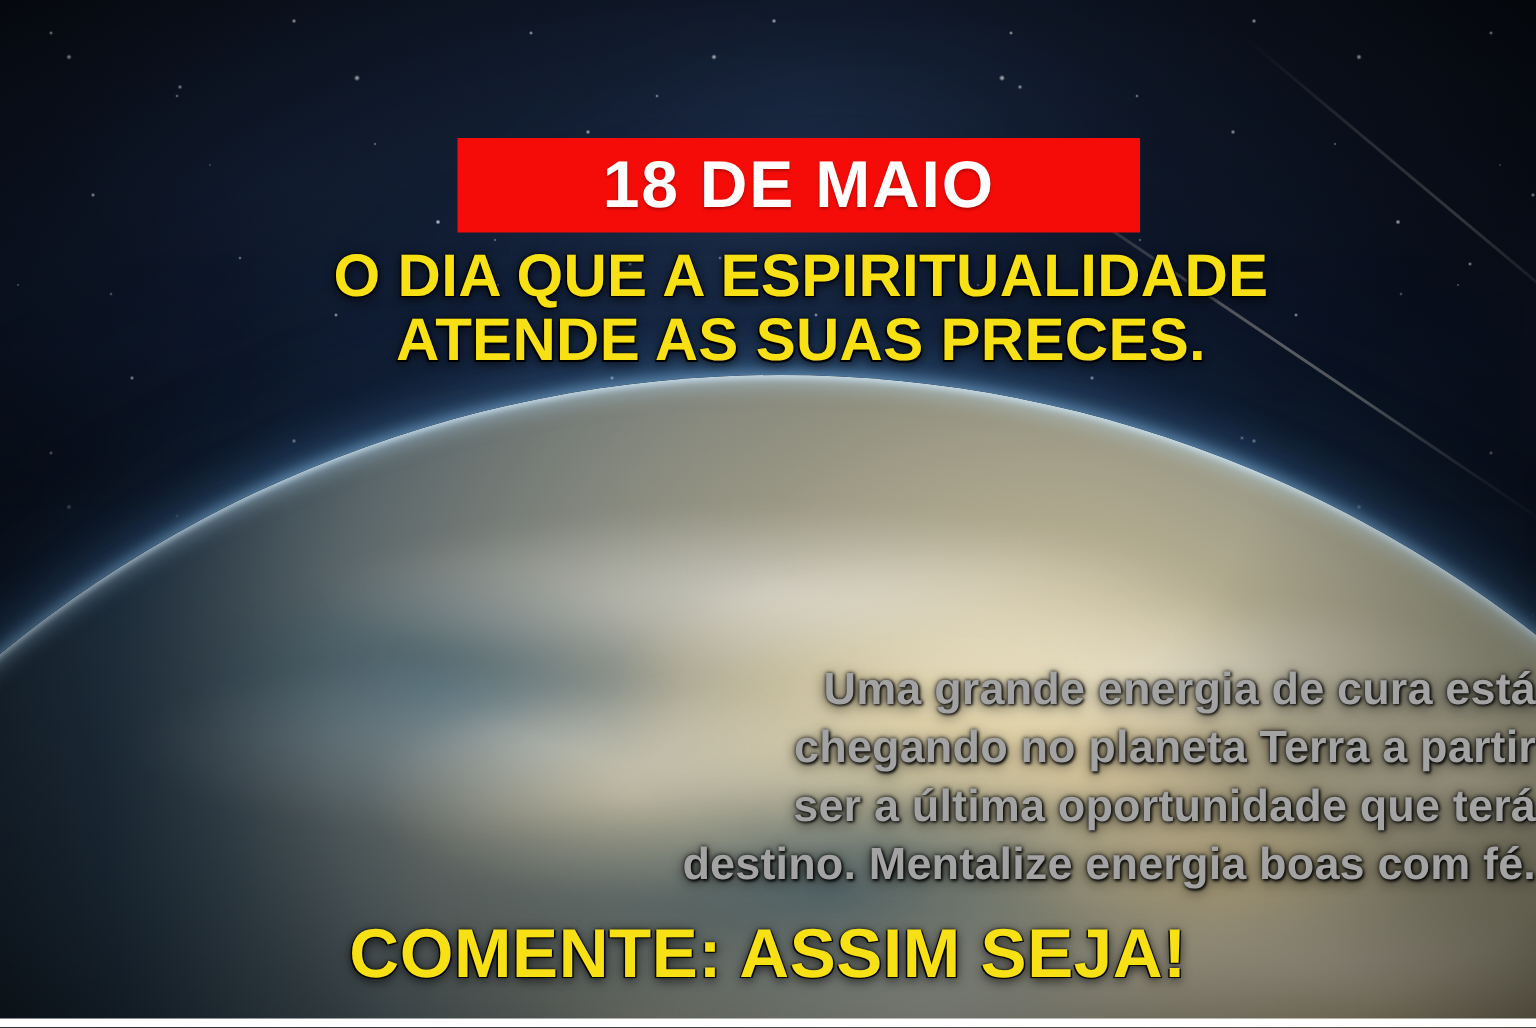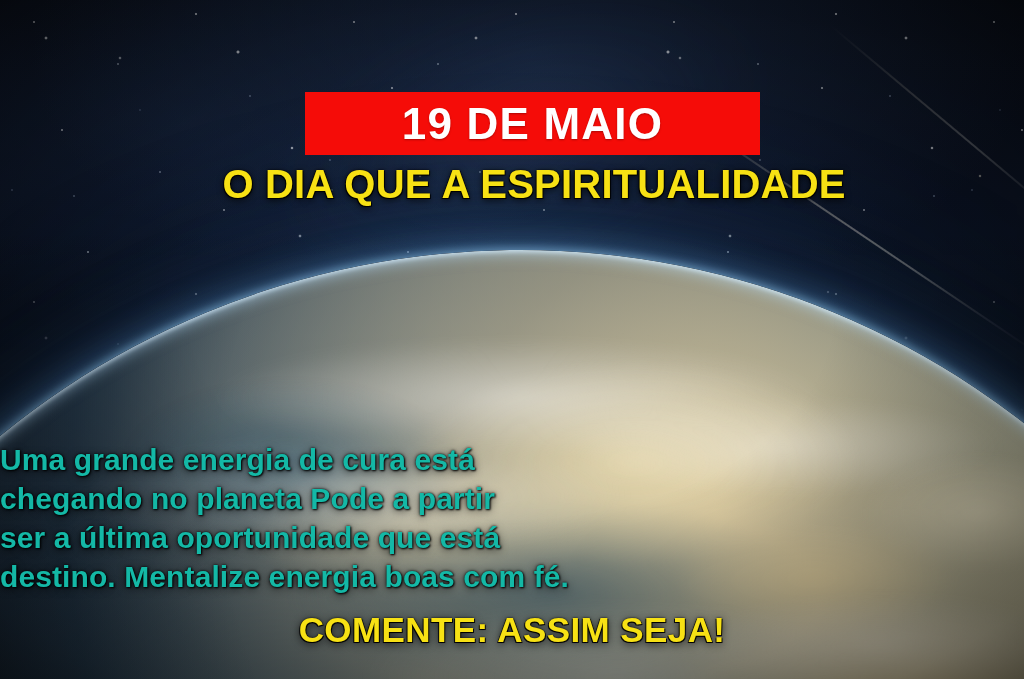--- a/index.html
+++ b/index.html
@@ -235,41 +235,41 @@
       -1px 1px 0 rgba(0,0,0,.85),
       0 2px 7px rgba(0,0,0,.80);
   }
   .headline-line { display: block; padding-left: 44px; }
 
   .body-copy {
     position: absolute;
     left: 0;
     right: 0;
     top: 440px;
-    text-align: left;
-    color: #14b8a6;
+    text-align: right;
+    color: #a3a3a3;
     font-size: 30px;
     font-weight: bold;
     line-height: 1.30;
     letter-spacing: .1px;
     text-shadow:
       0 0 3px rgba(0,0,0,.90),
       1px 1px 2px rgba(0,0,0,.85),
       0 2px 9px rgba(0,0,0,.72);
   }
   .body-line { display: block; }
 
   .cta {
     position: absolute;
     left: 0;
     right: 0;
     top: 612px;
     text-align: center;
     color: #f7e114;
-    font-size: 35px;
+    font-size: 46px;
     font-weight: bold;
     letter-spacing: .4px;
     line-height: 1;
     text-shadow:
       0 0 2px rgba(0,0,0,.95),
       1px 1px 0 rgba(0,0,0,.85),
       -1px 1px 0 rgba(0,0,0,.85),
       0 2px 8px rgba(0,0,0,.80);
   }
 
@@ -307,31 +307,32 @@
     <div class="earth-clouds"></div>
     <div class="earth-shade"></div>
     <div class="earth-limb"></div>
   </div>
 
   <div class="vignette"></div>
 
   <div class="content">
 
     <div class="date-banner">
-      <span class="date-banner-text">19 DE MAIO</span>
+      <span class="date-banner-text">18 DE MAIO</span>
     </div>
 
     <div class="headline">
       <span class="headline-line">O DIA QUE A ESPIRITUALIDADE</span>
+      <span class="headline-line">ATENDE AS SUAS PRECES.</span>
     </div>
 
     <div class="body-copy">
       <span class="body-line">Uma grande energia de cura está</span>
-      <span class="body-line">chegando no planeta Pode a partir</span>
-      <span class="body-line">ser a última oportunidade que está</span>
+      <span class="body-line">chegando no planeta Terra a partir</span>
+      <span class="body-line">ser a última oportunidade que terá</span>
       <span class="body-line">destino. Mentalize energia boas com fé.</span>
     </div>
 
     <div class="cta">COMENTE: ASSIM SEJA!</div>
 
   </div>
 
   <div class="bottom-strip"></div>
 
 </div>

